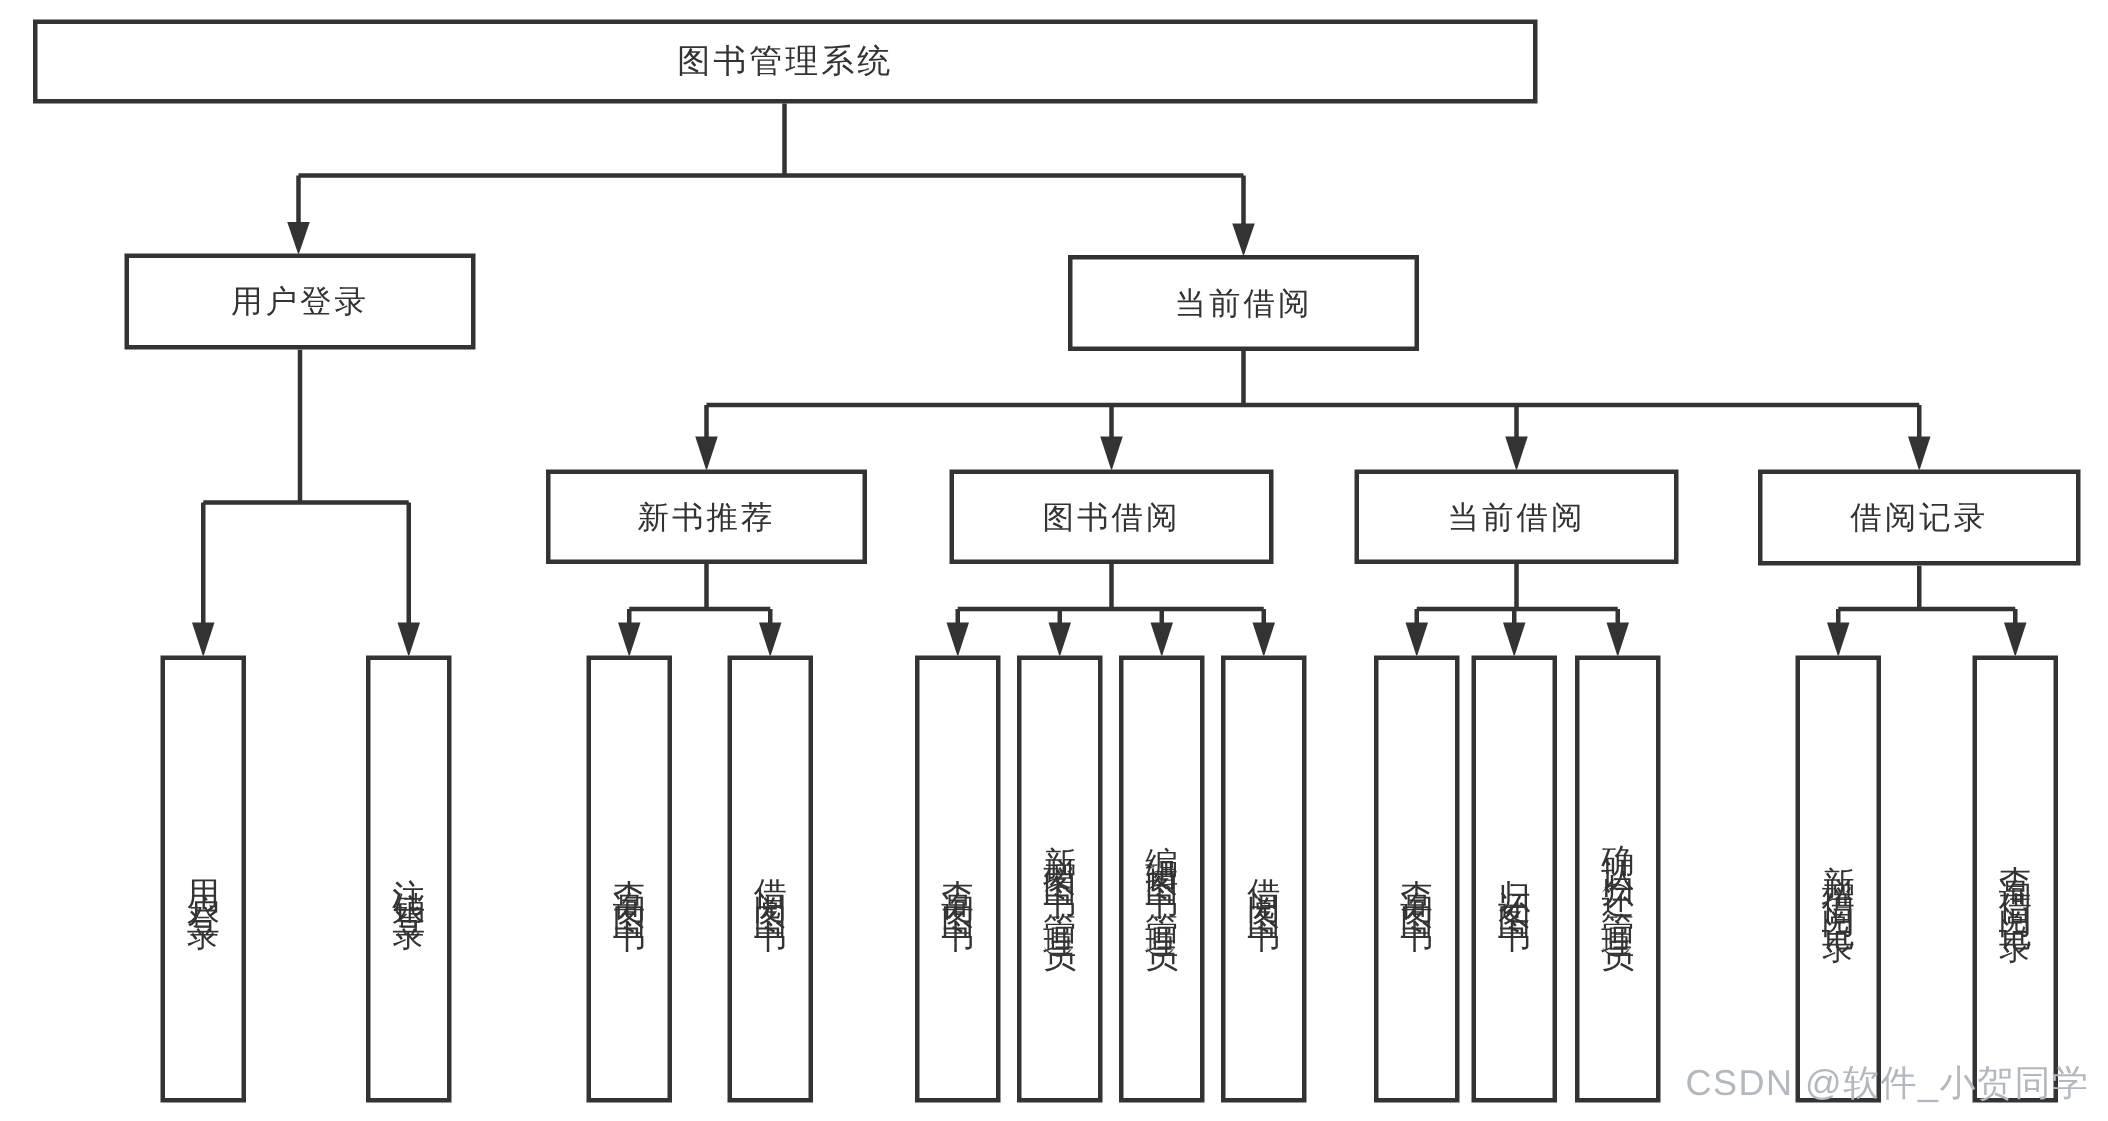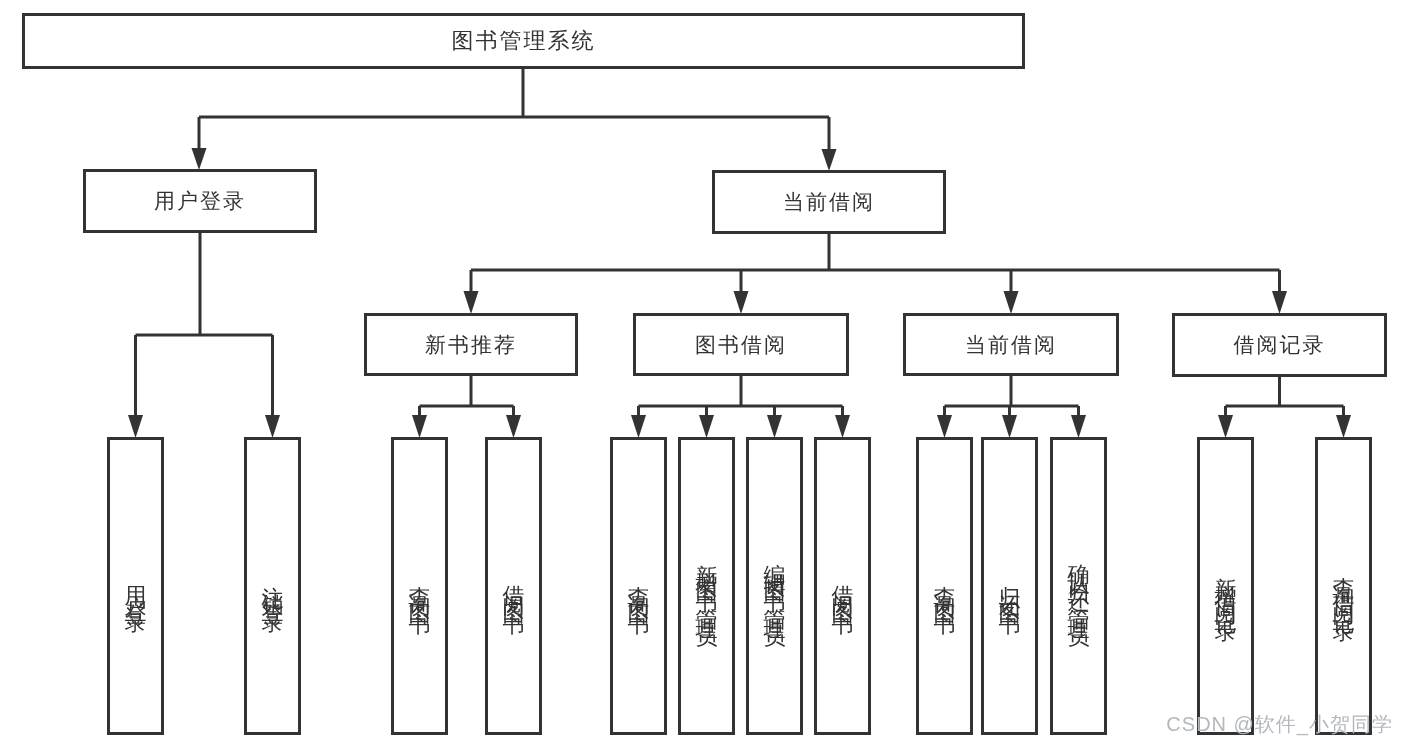--- a/index.html
+++ b/index.html
@@ -17,21 +17,21 @@
     text-align:center;
   }
   .h{font-size:21px;letter-spacing:2px;}
   .root{font-size:22px;}
   .v{
     writing-mode:vertical-rl;text-orientation:mixed;
     font-size:22px;letter-spacing:9px;line-height:1;
   }
   .watermark{
     position:absolute;right:12px;bottom:9px;color:var(--wm,#b3b8bf);
-    font-size:20px;letter-spacing:1px;white-space:nowrap;
+    font-size:24px;letter-spacing:1px;white-space:nowrap;
   }
 </style>
 </head>
 <body>
 
 <div class="stage">
 
   <svg class="wires" width="1405" height="747" viewBox="0 0 1405 747" aria-hidden="true">
 
     <path d="M523 68 V117 M199 117 H829 M199 117 V150 M829 117 V151"></path>

